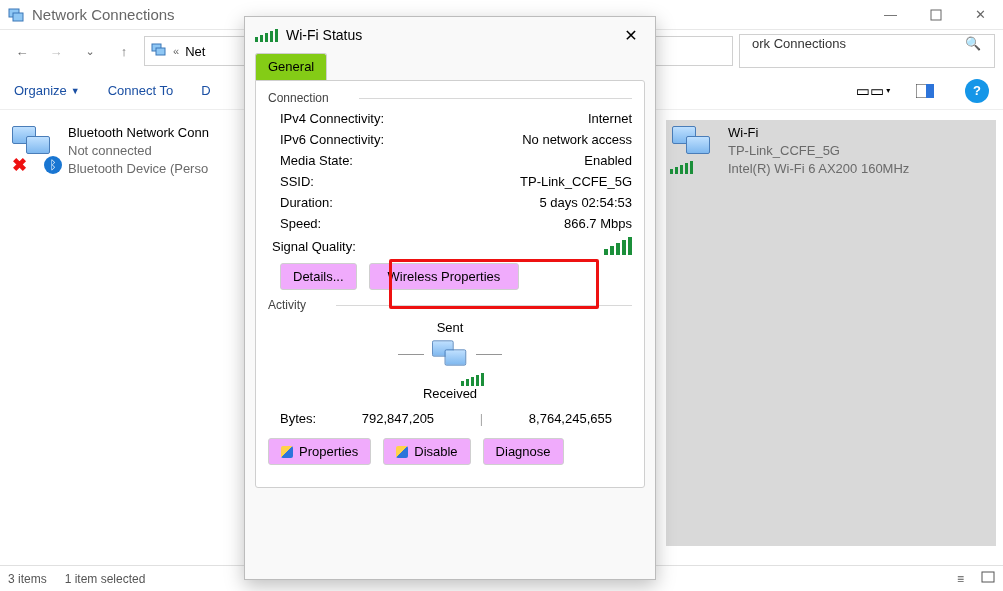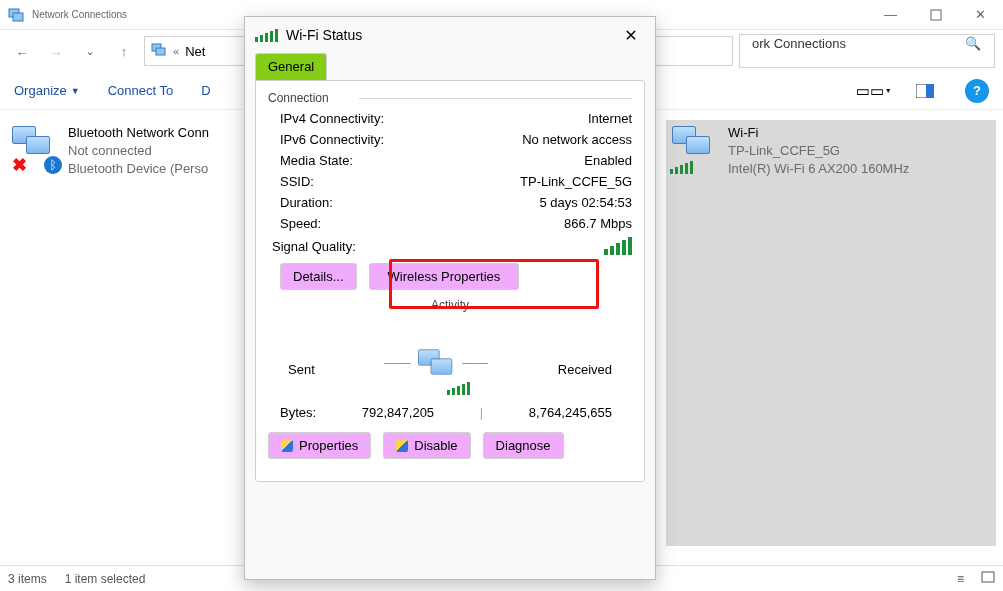--- a/index.html
+++ b/index.html
@@ -1,20 +1,20 @@
 <!DOCTYPE html>
 <html><head>
 <meta charset="utf-8">
 <style>
   * { box-sizing: border-box; font-family: "Segoe UI", Arial, sans-serif; }
   body { margin:0; background:#fff; width:1003px; height:591px; position:relative; overflow:hidden; color:#000; font-size:13px;}
   
   .titlebar { display:flex; align-items:center; height:30px; border-bottom:1px solid #e8e8e8;}
   .titlebar .app-icon{width:16px;height:16px;margin:0 8px;}
-  .titlebar .title{flex:1; color:#666; font-size:10px;}
+  .titlebar .title{flex:1; color:#666; font-size:15px;}
   .winbtns{display:flex;}
   .winbtn{width:45px;height:30px;display:flex;align-items:center;justify-content:center;color:#666;}
   .navrow{display:flex;align-items:center;height:42px;padding:0 8px;gap:6px;}
   .navbtn{width:28px;height:28px;display:flex;align-items:center;justify-content:center;color:#666;}
   .addrbar{flex:1;display:flex;align-items:center;border:1px solid #d0d0d0;height:30px;padding:0 6px;gap:6px;background:#fff;}
   .addrbar .chev{color:#666;font-size:11px;}
   .searchbox{width:256px;height:30px;border:1px solid #d0d0d0;display:flex;align-items:flex-end;justify-content:flex-end;padding:16px 12px;color:#444;}
   .toolbar{display:flex;align-items:center;height:38px;padding:0 14px;gap:28px;border-bottom:1px solid #eee;}
   .toolbar .item{display:flex;align-items:center;gap:4px;color:#1a4fa3;}
   .toolbar .spacer{flex:1;}
@@ -36,21 +36,21 @@
   .dlg .tabrow{padding:0 10px;}
   .dlg .tab{display:inline-block;padding:5px 12px 6px;border:1px solid #cfcfcf;border-bottom:none;background:#84cc16;border-radius:3px 3px 0 0;font-size:13px;}
   .dlg .pane{border:1px solid #cfcfcf;background:#fff;margin:0 10px;padding:8px 12px 14px;border-radius:0 3px 3px 3px;}
   .fset-title{display:flex;align-items:center;color:#444;font-size:12px;margin-top:2px;gap:24px;}
   .fset-title .line{flex:1;height:1px;background:#d8d8d8;margin-left:6px;}
   .kv{display:flex;justify-content:space-between;margin:6px 0 6px 12px;font-size:13px;}
   .sigrow{display:flex;align-items:center;margin:6px 0 8px 4px;gap:14px;}
   .btnrow{display:flex;gap:12px;margin:6px 0 8px 12px;}
   .btn{border:1px solid #cfcfcf;background:#f0abfc;border-radius:3px;padding:5px 12px;font-size:13px;display:flex;align-items:center;gap:6px;}
   .hl{border:3px solid #e11; position:absolute; left:133px; top:178px; width:210px; height:50px; pointer-events:none; border-radius:2px;}
-  .actrow{display:flex;justify-content:space-between;align-items:center;margin:8px 20px 4px 20px;font-size:13px;}
+  .actrow{display:flex;justify-content:space-between;align-items:center;margin:8px 20px 4px 20px;font-size:13px;flex-direction:column;}
   .actmid{display:flex;flex-direction:column;align-items:center;gap:2px;}
   .acticon{display:flex;align-items:center;gap:6px;height:36px;}
   .bytesrow{display:flex;justify-content:space-between;align-items:center;margin:10px 20px 12px 12px;font-size:13px;}
   .bytesrow .sep{color:#aaa;}
   .dclose{display:flex;justify-content:flex-end;padding:10px 14px 10px;}
   .shield{display:inline-block;width:12px;height:12px;position:relative;}
   .shield:before{content:"";position:absolute;inset:0;background:linear-gradient(135deg,#ffd24a 0 50%,#2d74da 50% 100%);border-radius:2px;}
   
   .sig{display:flex;align-items:flex-end;gap:2px;}
   .sig span{width:4px;background:#1b8f3a;}
@@ -238,21 +238,21 @@
     </div>
     <div class="btnrow">
       <div class="btn">
           <span>Details...</span>
         </div>
       <div class="btn" style="padding:5px 18px;">
           <span>Wireless Properties</span>
         </div>
     </div>
 
-    <div class="fset-title" style="margin-top:0;flex-direction:column;">
+    <div class="fset-title" style="margin-top:0;">
         <span>Activity</span>
         <div class="line"></div>
       </div>
     <div class="actrow">
       <span>Sent</span>
       <div class="actmid">
         <div class="acticon">
           <span style="color:#888;">——</span>
           <div class="monpair" style="transform:scale(.9);">
               <div class="m m1"></div>

